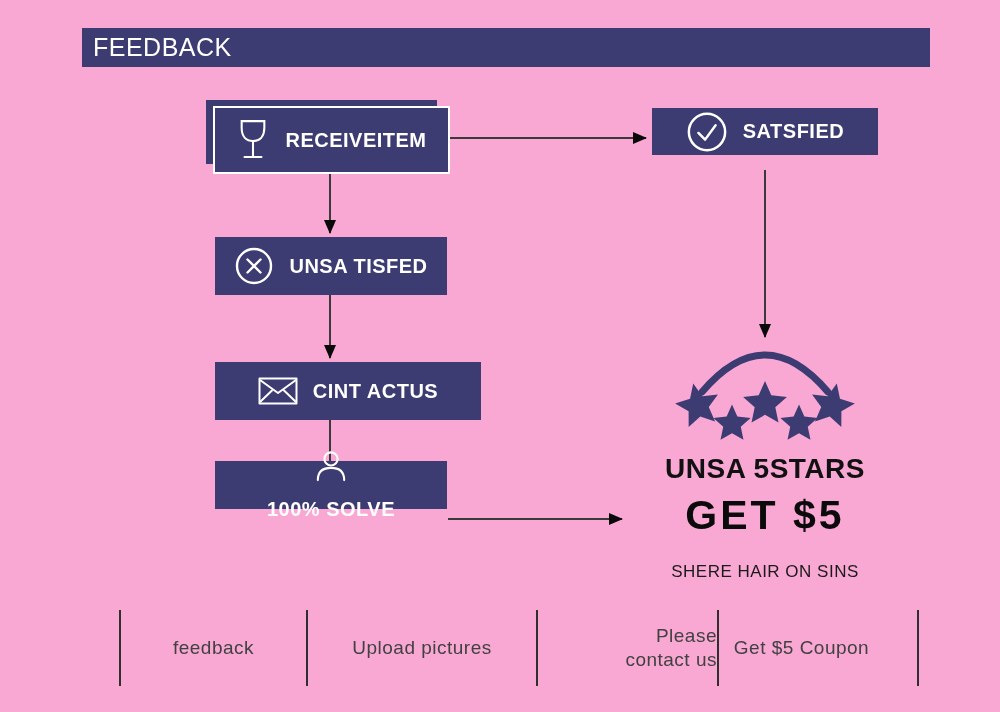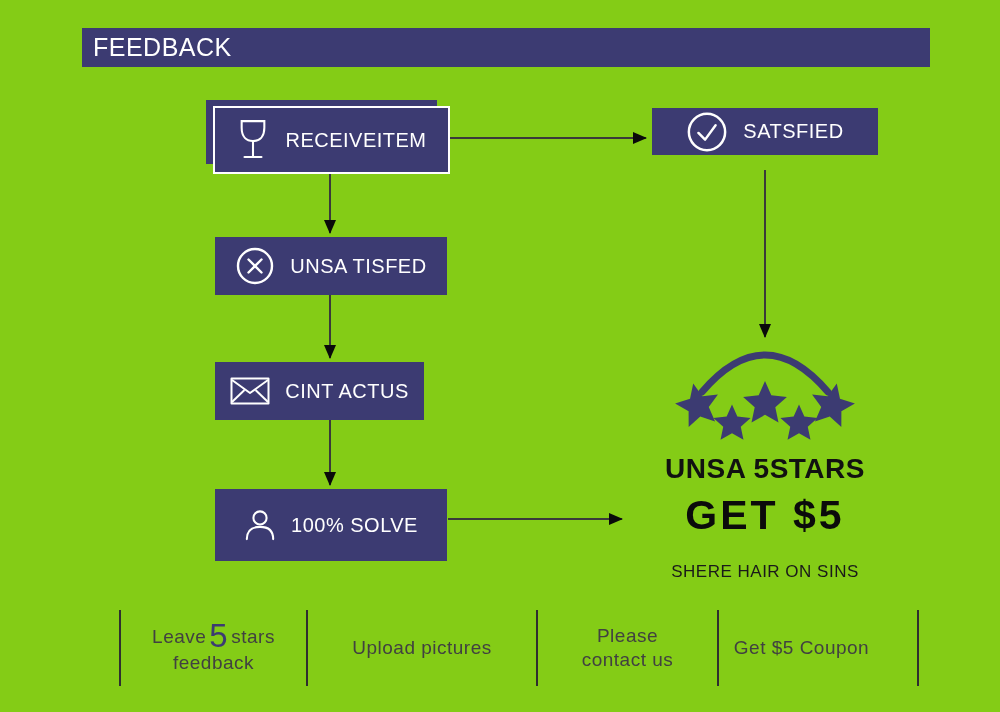--- a/index.html
+++ b/index.html
@@ -1,21 +1,21 @@
 <!DOCTYPE html>
 <html><head>
 <meta charset="utf-8">
 <style>
   * { margin: 0; padding: 0; box-sizing: border-box; }
   html, body { background: #ffffff; }
   .canvas {
     position: relative;
     width: 1000px;
     height: 712px;
-    background: #84cc16;
+    background: #f9a8d4;
     font-family: "Liberation Sans", sans-serif;
     overflow: hidden;
   }
   .abs { position: absolute; }
 
   
   .header-bar {
     left: 82px; top: 28px; width: 848px; height: 39px;
     background: #3c3b72;
     color: #ffffff;
@@ -24,21 +24,21 @@
     font-size: 25px;
     letter-spacing: 0.5px;
   }
 
   
   .flow-box {
     background: #3c3b72;
     color: #ffffff;
     display: flex; align-items: center; justify-content: center;
     gap: 15px;
-    font-weight: normal;
+    font-weight: bold;
     font-size: 20px;
     letter-spacing: 0.5px;
   }
   .flow-box svg { display: block; flex: 0 0 auto; }
 
   .box-shadow-card { background: #3c3b72; }
   .box-receive { border: 2px solid #ffffff; }
 
   
   .arrow-layer { left: 0; top: 0; pointer-events: none; }
@@ -132,31 +132,31 @@
 
   <div class="abs flow-box" style="left:215px; top:237px; width:232px; height:58px;">
     <svg width="40" height="40" viewBox="0 0 40 40" fill="none" stroke="#ffffff" stroke-width="2.4" stroke-linecap="round">
       <circle cx="20" cy="20" r="17"></circle>
       <path d="M13.5 13.5 L26.5 26.5"></path>
       <path d="M26.5 13.5 L13.5 26.5"></path>
     </svg>
     <span>UNSA TISFED</span>
   </div>
 
-  <div class="abs flow-box" style="left:215px; top:362px; width:209px; height:58px;">
+  <div class="abs flow-box" style="left:215px; top:362px; width:266px; height:58px;">
     <svg width="40" height="28" viewBox="0 0 40 28" fill="none" stroke="#ffffff" stroke-width="2" stroke-linejoin="round">
       <rect x="1.5" y="1.5" width="37" height="25"></rect>
       <path d="M2 3 L20 16 L38 3"></path>
       <path d="M2 25 L14.5 13"></path>
       <path d="M38 25 L25.5 13"></path>
     </svg>
     <span>CINT ACTUS</span>
   </div>
 
-  <div class="abs flow-box" style="left:215px; top:489px; width:232px; height:72px;">
+  <div class="abs flow-box" style="left:215px; top:461px; width:232px; height:48px;flex-direction:column;">
     <svg width="32" height="34" viewBox="0 0 34 34" fill="none" stroke="#ffffff" stroke-width="2.2" stroke-linecap="round">
       <circle cx="17" cy="9.5" r="7"></circle>
       <path d="M3 32 C3 22.5 9 19 17 19 C25 19 31 22.5 31 32"></path>
     </svg>
     <span>100% SOLVE</span>
   </div>
 
   <svg class="abs" style="left:672px; top:342px;" width="186" height="102" viewBox="0 0 186 102">
     <defs>
       <polygon id="star" fill="#3c3b72" points="0,-23 6.3,-8.7 21.9,-7.1 10.3,3.3 13.5,18.6 0,10.8 -13.5,18.6 -10.3,3.3 -21.9,-7.1 -6.3,-8.7"></polygon>
@@ -173,31 +173,28 @@
   <div class="abs reward-line2">GET $5</div>
   <div class="abs reward-line3">SHERE HAIR ON SINS</div>
 
   <div class="abs footer-divider" style="left:119px;"></div>
   <div class="abs footer-divider" style="left:306px;"></div>
   <div class="abs footer-divider" style="left:536px;"></div>
   <div class="abs footer-divider" style="left:717px;"></div>
   <div class="abs footer-divider" style="left:917px;"></div>
 
   <div class="abs footer-cell" style="left:121px; width:185px;">
-    <div>
-      <span>Leave</span><span class="big-five">5</span><span>stars</span>
-    </div>
     <div>feedback</div>
   </div>
 
   <div class="abs footer-cell" style="left:308px; width:228px;">
     <div>Upload pictures</div>
   </div>
 
-  <div class="abs footer-cell" style="left:538px; width:179px;">
+  <div class="abs footer-cell" style="left:538px; width:179px;align-items:flex-end;">
     <div>Please</div>
     <div>contact us</div>
   </div>
 
   <div class="abs footer-cell" style="left:719px; width:165px;">
     <div>Get $5 Coupon</div>
   </div>
 
 </div>
 

